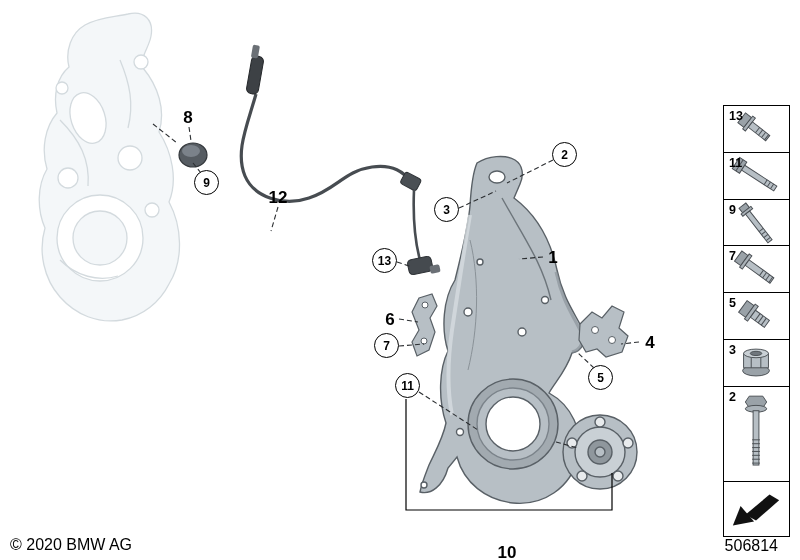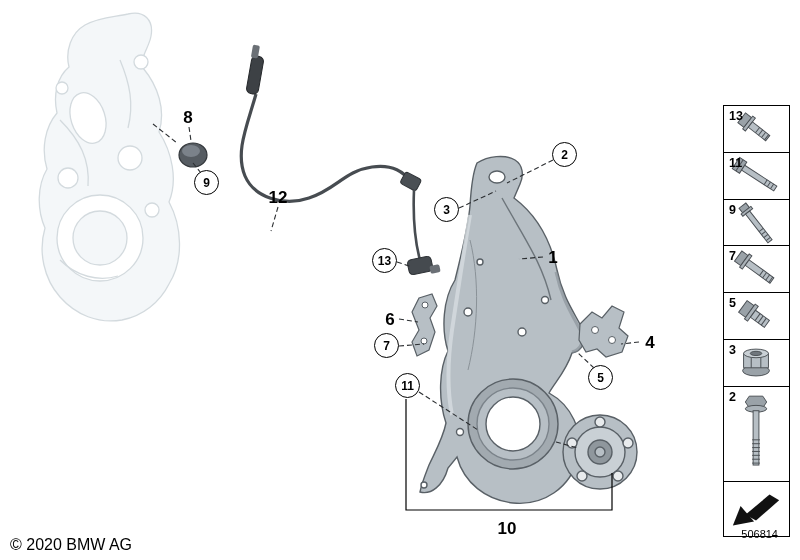--- a/index.html
+++ b/index.html
@@ -17,21 +17,21 @@
   .callout-plain{
     position:absolute;transform:translate(-50%,-50%);
     font-weight:bold;font-size:17px;line-height:1;cursor:pointer;
   }
   .legend{position:absolute;left:723px;top:105px;width:67px;display:flex;flex-direction:column}
   .legend-box{position:relative;box-sizing:border-box;border:1.2px solid #000;background:#fff}
   .legend-box + .legend-box{margin-top:-1.2px}
   .legend-label{position:absolute;top:3px;left:5px;font-weight:bold;font-size:12.5px;z-index:2}
   .fastener{position:absolute;left:0;top:0;width:100%;height:100%}
   .footer-copyright{position:absolute;left:10px;bottom:6px;font-size:16px}
-  .footer-number{position:absolute;right:22px;bottom:20px;font-size:11px}
+  .footer-number{position:absolute;right:22px;bottom:5px;font-size:16px}
 </style>
 </head>
 <body>
 
 <svg class="art" width="800" height="560" viewBox="0 0 800 560">
 
   <g stroke="#d3dade" stroke-width="1.3" fill="#f4f7f9">
     <path d="M128,14 C144,10 154,20 151,36 C149,48 140,56 143,68 C158,86 166,110 159,132
              C172,152 178,180 169,202 C182,226 184,260 169,284 C160,302 143,316 122,320
              C98,324 76,315 60,297 C44,279 38,252 45,228 C37,210 37,186 47,169
@@ -139,21 +139,21 @@
 <div class="callout-plain" style="left:278px;top:197px">12</div>
 <div class="callout-circle" style="left:552px;top:142px">2</div>
 <div class="callout-circle" style="left:434px;top:197px">3</div>
 <div class="callout-circle" style="left:372px;top:248px">13</div>
 <div class="callout-plain" style="left:553px;top:257px">1</div>
 <div class="callout-plain" style="left:390px;top:319px">6</div>
 <div class="callout-circle" style="left:374px;top:333px">7</div>
 <div class="callout-plain" style="left:650px;top:342px">4</div>
 <div class="callout-circle" style="left:588px;top:365px">5</div>
 <div class="callout-circle" style="left:395px;top:373px">11</div>
-<div class="callout-plain" style="left:507px;top:528px">10</div>
+<div class="callout-plain" style="left:507px;top:552px">10</div>
 
 <div class="legend">
 
   <div class="legend-box" style="height:48px">
     <span class="legend-label">13</span>
     <svg class="fastener" viewBox="0 0 67 48">
       <g transform="rotate(38 33 24)" stroke="#4a4f54" stroke-width="1">
         <rect x="14" y="17.5" width="8" height="13" fill="#9aa2a8"></rect>
         <rect x="22" y="15.5" width="3.5" height="17" fill="#aab2b8"></rect>
         <rect x="25.5" y="20.5" width="23" height="7" fill="#b7bfc5"></rect>

